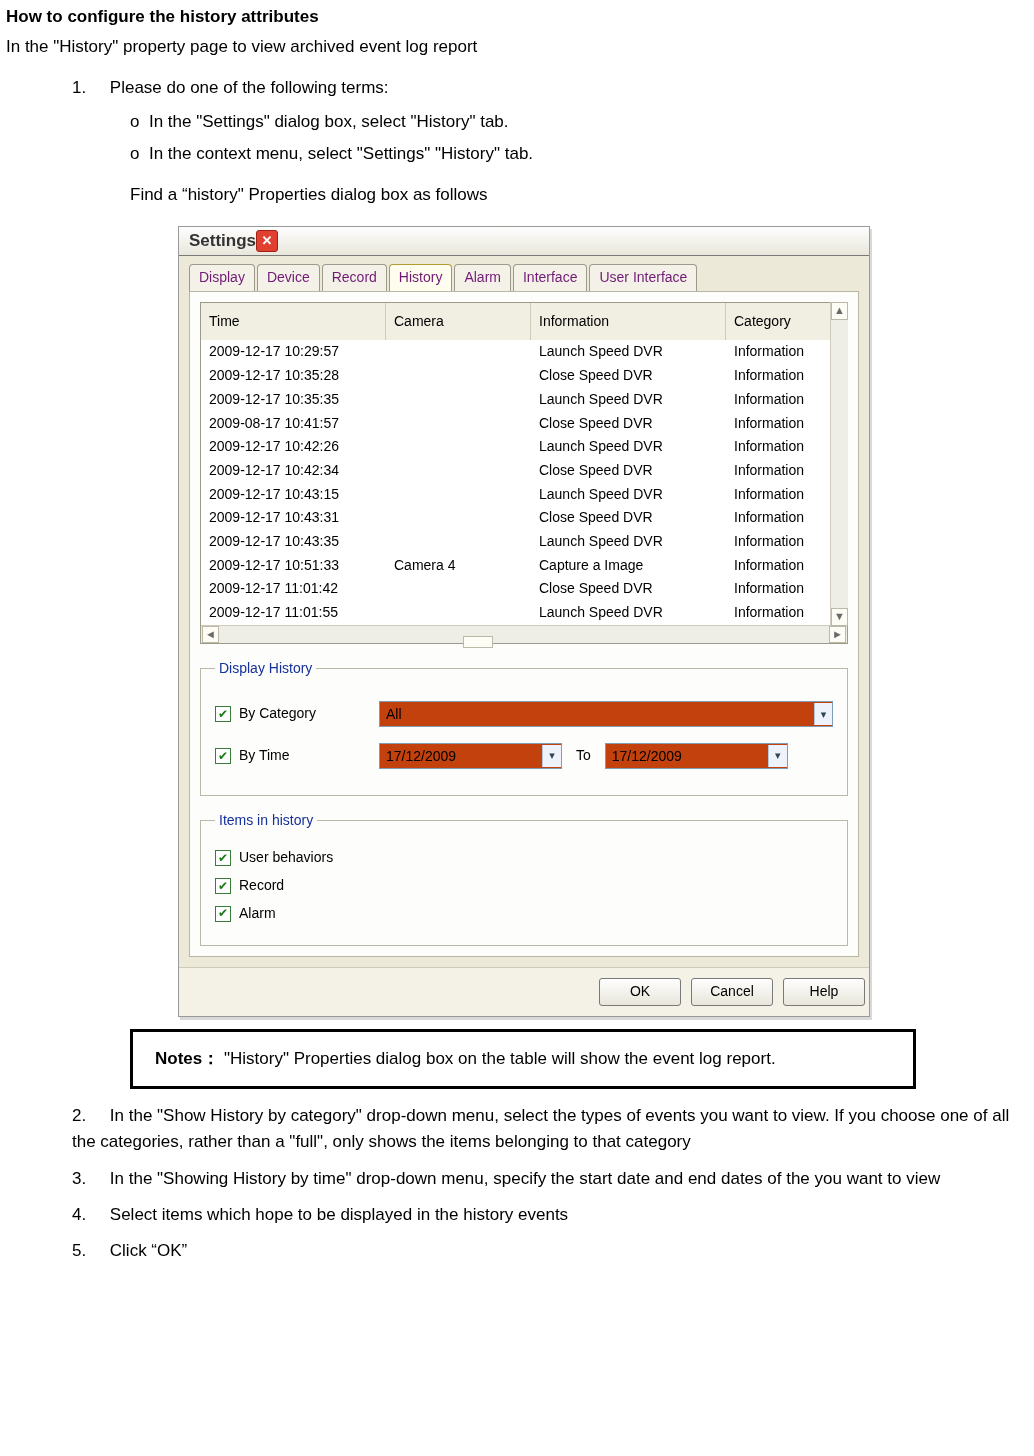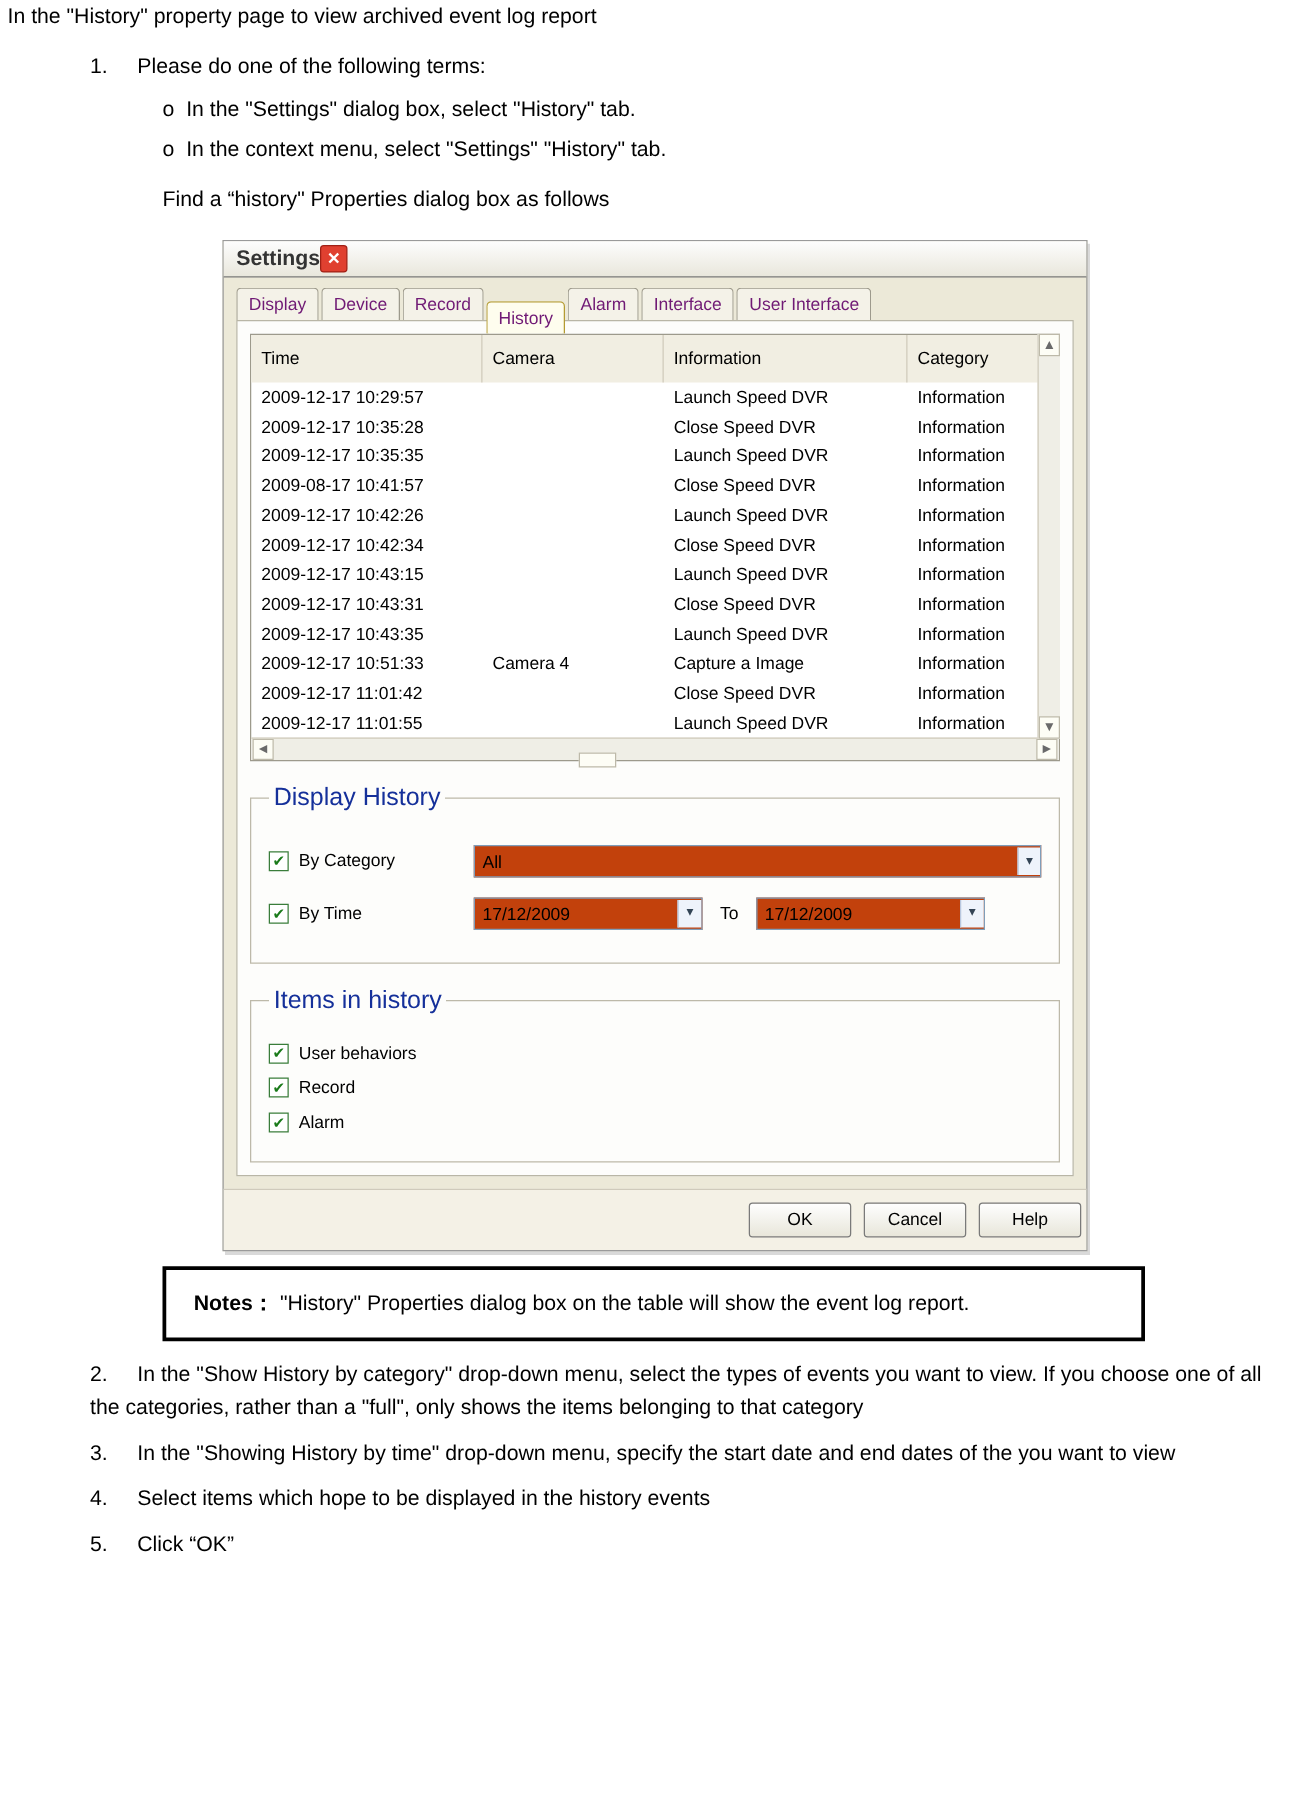--- a/index.html
+++ b/index.html
@@ -14,59 +14,60 @@
   .dialog{margin:0 0 12px 178px;width:690px;border:1px solid #9a9a9a;background:#ece9d8;
           box-shadow:2px 3px 0 rgba(0,0,0,.15)}
   .titlebar{height:28px;border-bottom:1px solid #7a7a7a;display:flex;align-items:center;
             padding:0 4px 0 10px;color:#333;font-weight:bold;
             background:linear-gradient(#fdfdfd,#e9e7dc)}
   .closebtn{width:20px;height:20px;background:#e04030;color:#fff;border:1px solid #a02015;
             border-radius:3px;display:flex;align-items:center;justify-content:center;font-size:13px;font-weight:bold}
   .tabs{display:flex;gap:0;padding:8px 8px 0 10px}
   .tab{background:#f4f2e8;border:1px solid #9d9a8c;border-bottom:none;
        border-radius:4px 4px 0 0;padding:2px 9px;font-size:14px;color:#701a75;margin-right:2px}
-  .tab.on{background:#fefdee;border-color:#b49b32;position:relative;top:11px}
+  .tab.on{background:#fefdee;border-color:#b49b32;position:relative;top:0}
   .panel{margin:0 10px 10px 10px;border:1px solid #b9b6a6;background:#fdfdfb;padding:10px}
 
   .listwrap{position:relative}
   .list{border:1px solid #9d9a8c;background:#fff;font-size:14px}
   .lh{display:grid;grid-template-columns:185px 145px 195px 110px;background:#f1eee2}
   .lh>div{border-right:1px solid #cfcabb;padding:8px 8px}
   .row{display:grid;grid-template-columns:185px 145px 195px 110px}
   .row>div{padding:1px 8px;white-space:nowrap;overflow:hidden}
   .vsb{position:absolute;right:0;top:0;bottom:18px;width:17px;background:#efeee6;border-left:1px solid #cfcabb;
        display:flex;flex-direction:column;justify-content:space-between;align-items:center;color:#6a6a6a;font-size:11px}
   .vsb .ar{height:16px;border:1px solid #bdb9a9;width:15px;background:#fdfdf5;display:flex;align-items:center;justify-content:center}
   .hsb{position:relative;height:17px;background:#efeee6;border-top:1px solid #cfcabb;display:flex;align-items:center;justify-content:space-between;padding:0 1px}
   .hsb .ar{height:15px;width:15px;border:1px solid #bdb9a9;background:#fdfdf5;display:flex;align-items:center;justify-content:center;font-size:11px;color:#6a6a6a}
   .hsb .track{flex:1;margin:0 2px;position:relative}
   .hsb .grip{position:absolute;left:40%;top:2px;width:28px;height:10px;border:1px solid #bdb9a9;background:#fdfdf5}
 
   fieldset{border:1px solid #bdb9a9;margin:14px 0 0 0;padding:10px 14px 14px}
-  legend{color:#15309a;font-size:20px;padding:0 4px}
+  legend{color:#15309a;font-size:14px;padding:0 4px}
   .chk{display:flex;align-items:center;gap:8px;font-size:14px;margin:6px 0}
   .box{width:14px;height:14px;border:1px solid #3a7d3a;display:inline-flex;align-items:center;justify-content:center;color:#1a7a1a;font-size:12px;background:#fff}
   .filtrow{display:flex;align-items:center;gap:14px;margin:8px 0}
   .combo{flex:0 0 auto;display:flex;align-items:center;border:1px solid #7f9db9;background:#c2410c;height:24px}
   .combo input{border:0;outline:0;font-size:14px;padding:0 6px;height:22px;background:transparent}
   .cbbtn{width:18px;height:22px;border-left:1px solid #b8c7de;background:#eef3fb;display:flex;align-items:center;justify-content:center;color:#345;font-size:11px}
 
   .btnbar{display:flex;justify-content:flex-end;gap:10px;padding:10px 4px;border-top:1px solid #cfcabb;background:#f4f1e6}
   .wbtn{min-width:80px;height:26px;border:1px solid #7a7a7a;border-radius:3px;background:linear-gradient(#fefefe,#e8e6da);
         font-size:14px;display:flex;align-items:center;justify-content:center}
 
   .notes{margin:8px 0 14px 130px;width:736px;border:3px solid #000;padding:14px 22px;font-size:17px}
   .notes b{font-weight:bold}
 
   .para{margin:10px 6px 10px 72px}
 </style>
 </head>
 <body>
 
 <div class="page">
+  <div class="h">How to configure the history attributes</div>
   <div class="intro">In the "History" property page to view archived event log report</div>
 
   <div class="step">
     <span>1.</span>&nbsp;&nbsp;&nbsp;&nbsp;
     <span>Please do one of the following terms:</span>
   </div>
   <div class="sub">
     <span>o</span>&nbsp;
     <span>In the "Settings" dialog box, select "History" tab.</span>
   </div>

